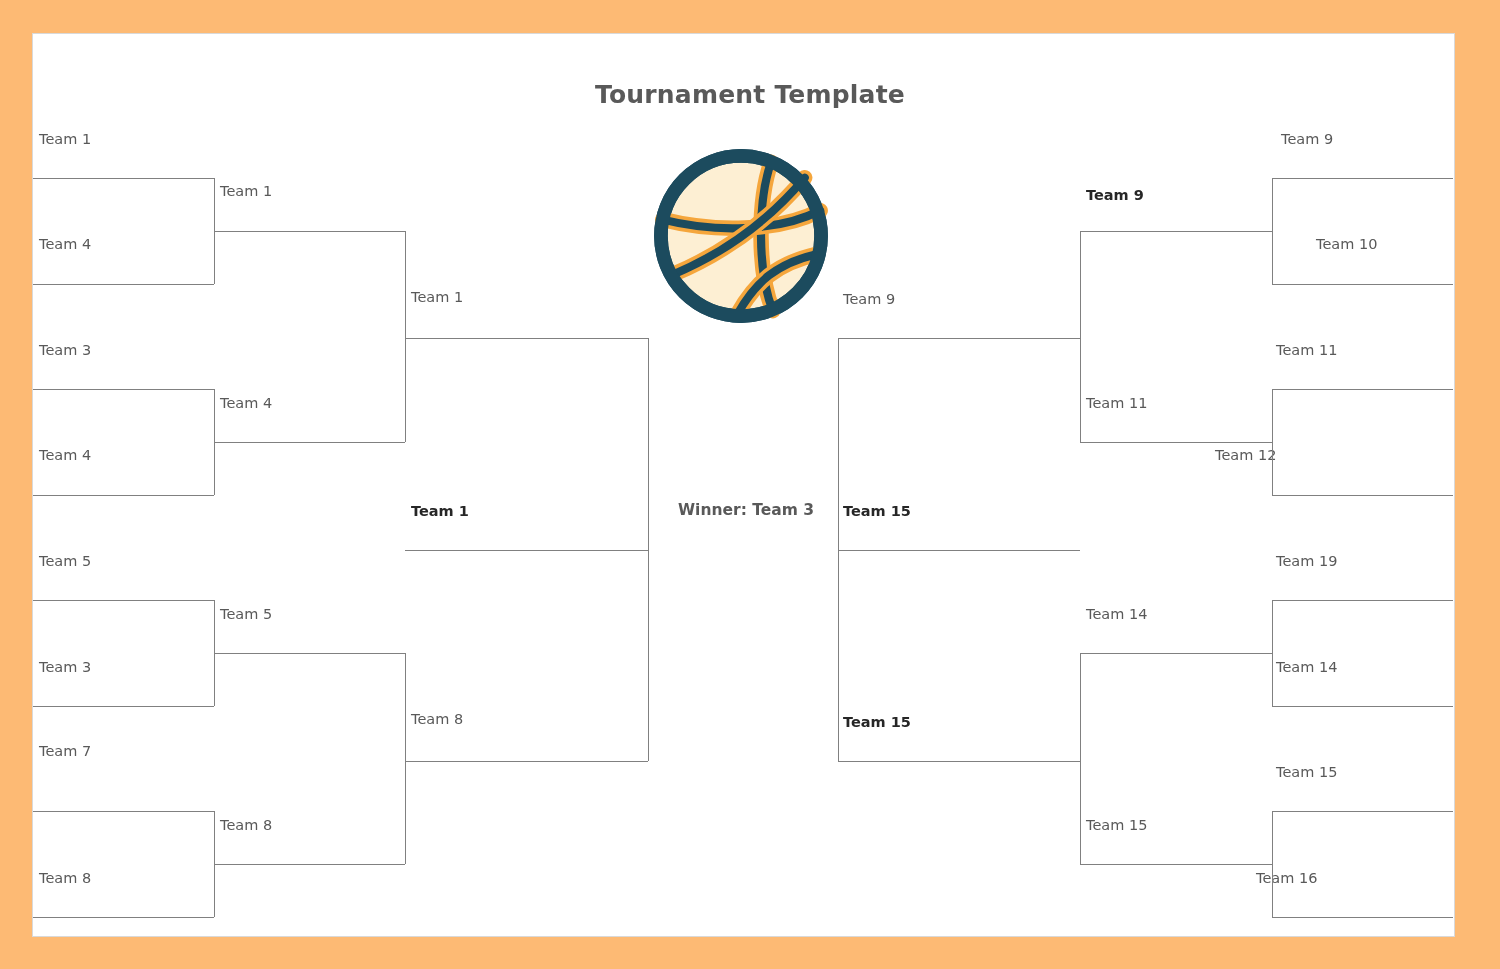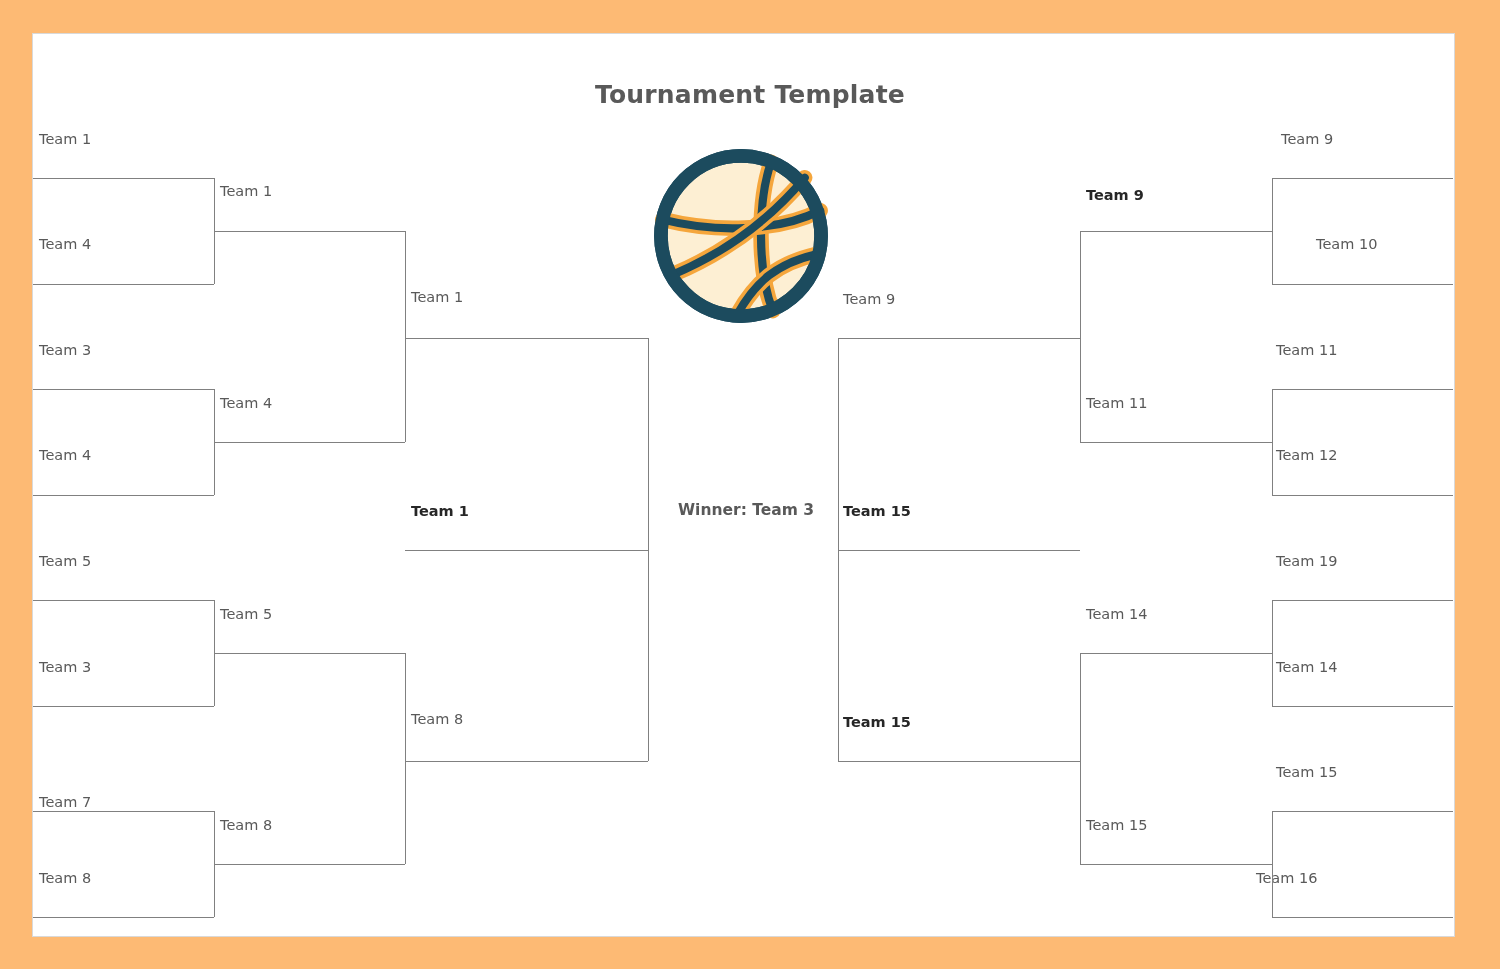--- a/index.html
+++ b/index.html
@@ -107,21 +107,21 @@
       <circle cx="100" cy="100" r="88" fill="none" stroke="#1c4b5e" stroke-width="15"></circle>
     </svg>
   </div>
 
   <div class="lbl" style="left:39px; top:132px;">Team 1</div>
   <div class="lbl" style="left:39px; top:237px;">Team 4</div>
   <div class="lbl" style="left:39px; top:343px;">Team 3</div>
   <div class="lbl" style="left:39px; top:448px;">Team 4</div>
   <div class="lbl" style="left:39px; top:554px;">Team 5</div>
   <div class="lbl" style="left:39px; top:660px;">Team 3</div>
-  <div class="lbl" style="left:39px; top:795px;">Team 7</div>
+  <div class="lbl" style="left:39px; top:744px;">Team 7</div>
   <div class="lbl" style="left:39px; top:871px;">Team 8</div>
 
   <div class="hline" style="left:33px; top:178px;  width:181px;"></div>
   <div class="hline" style="left:33px; top:284px;  width:181px;"></div>
   <div class="hline" style="left:33px; top:389px;  width:181px;"></div>
   <div class="hline" style="left:33px; top:495px;  width:181px;"></div>
   <div class="hline" style="left:33px; top:600px;  width:181px;"></div>
   <div class="hline" style="left:33px; top:706px;  width:181px;"></div>
   <div class="hline" style="left:33px; top:811px;  width:181px;"></div>
   <div class="hline" style="left:33px; top:917px;  width:181px;"></div>
@@ -153,21 +153,21 @@
   <div class="vline" style="left:648px; top:338px; height:423px;"></div>
 
   <div class="lbl bold" style="left:411px; top:504px;">Team 1</div>
   <div class="hline" style="left:405px; top:550px; width:243px;"></div>
 
   <div class="lbl winner" style="left:678px; top:503px;">Winner: Team 3</div>
 
   <div class="lbl" style="left:1281px; top:132px;">Team 9</div>
   <div class="lbl" style="left:1316px; top:237px;">Team 10</div>
   <div class="lbl" style="left:1276px; top:343px;">Team 11</div>
-  <div class="lbl" style="left:1276px; top:448px;">Team 12</div>
+  <div class="lbl" style="left:1215px; top:448px;">Team 12</div>
   <div class="lbl" style="left:1276px; top:554px;">Team 19</div>
   <div class="lbl" style="left:1276px; top:660px;">Team 14</div>
   <div class="lbl" style="left:1276px; top:765px;">Team 15</div>
   <div class="lbl" style="left:1256px; top:871px;">Team 16</div>
 
   <div class="hline" style="left:1272px; top:178px; width:181px;"></div>
   <div class="hline" style="left:1272px; top:284px; width:181px;"></div>
   <div class="hline" style="left:1272px; top:389px; width:181px;"></div>
   <div class="hline" style="left:1272px; top:495px; width:181px;"></div>
   <div class="hline" style="left:1272px; top:600px; width:181px;"></div>

